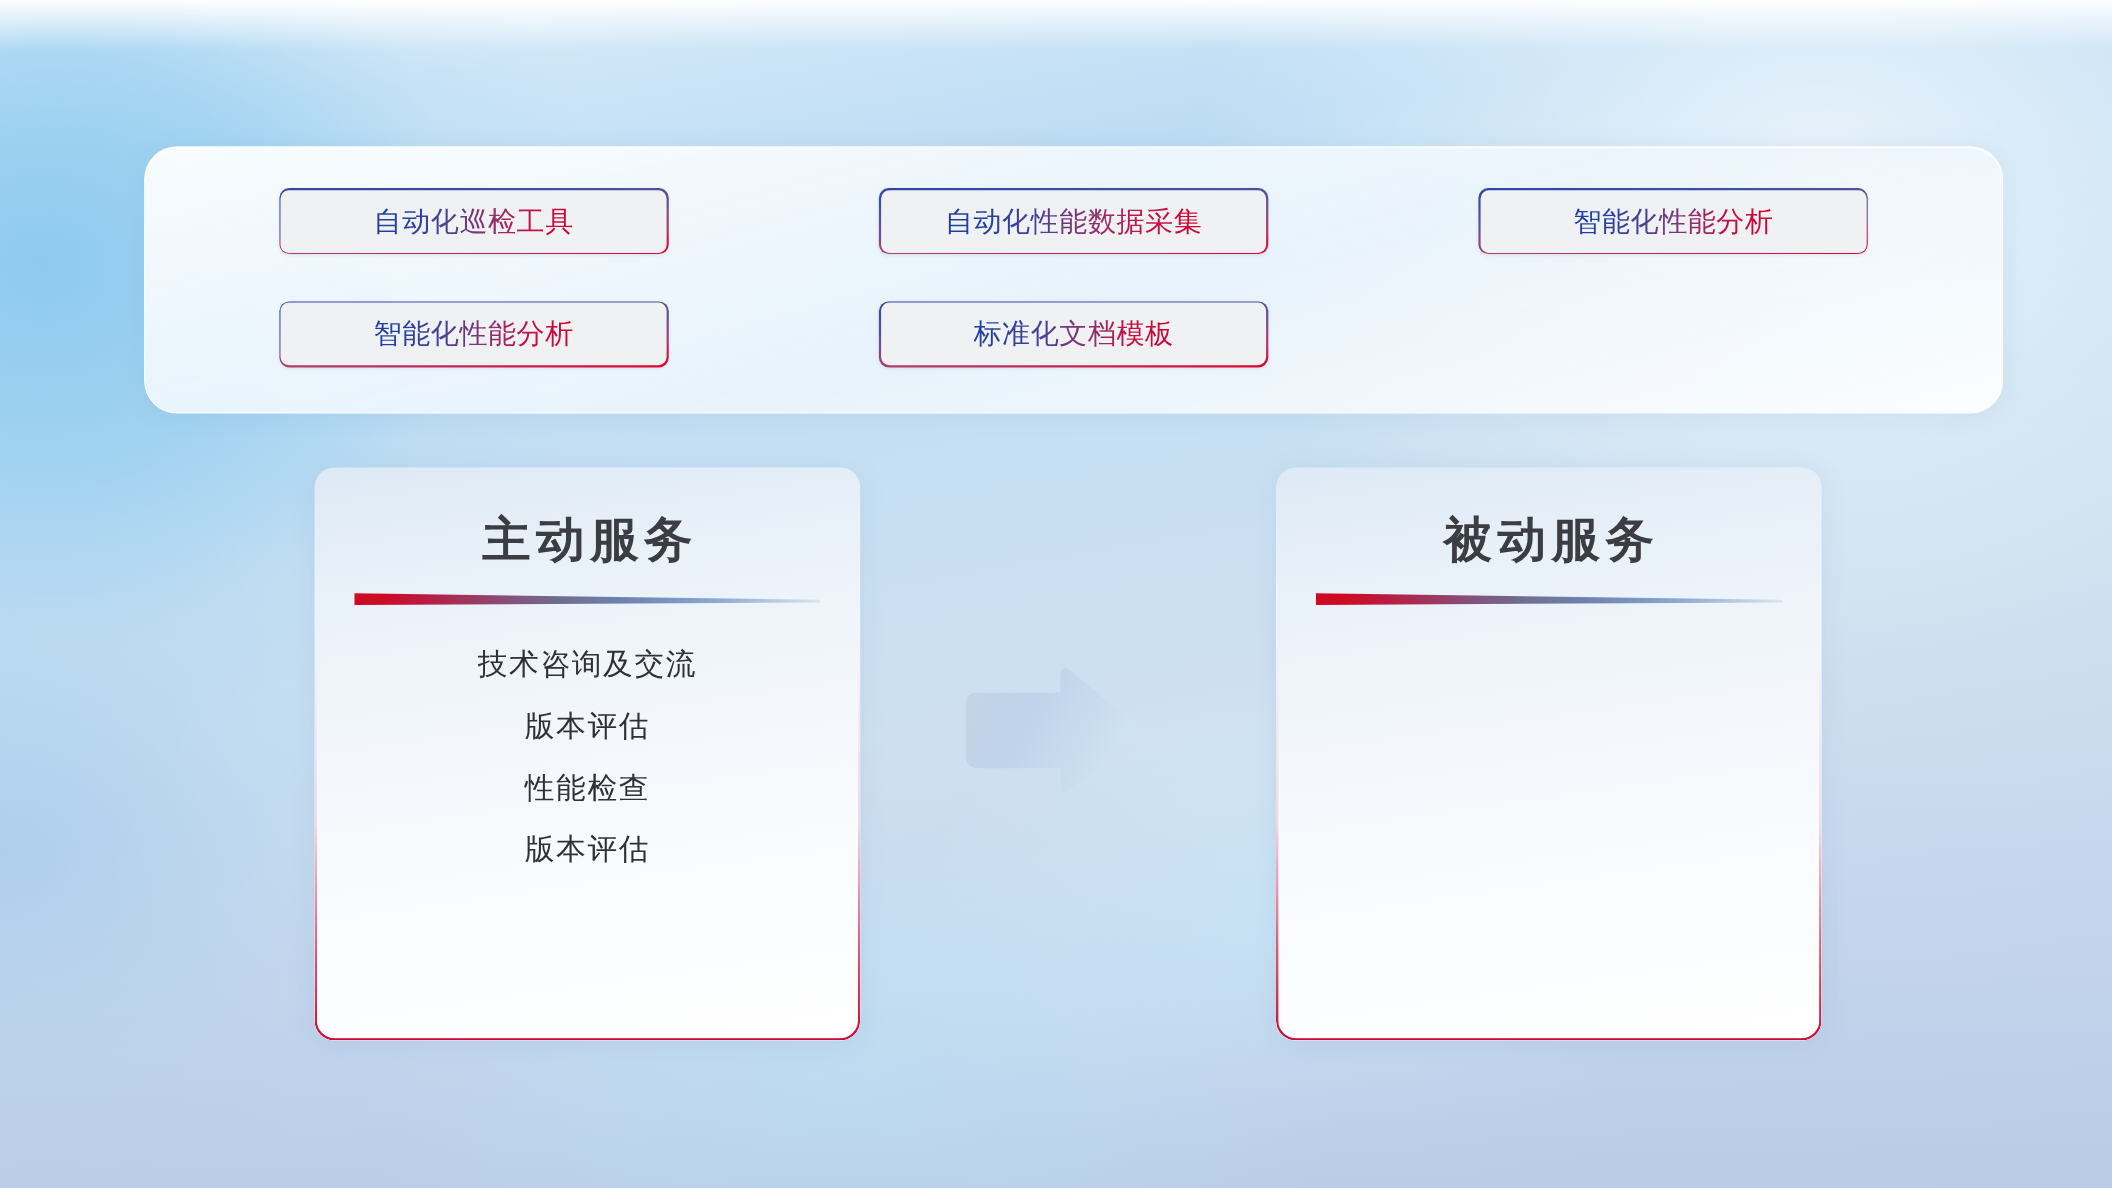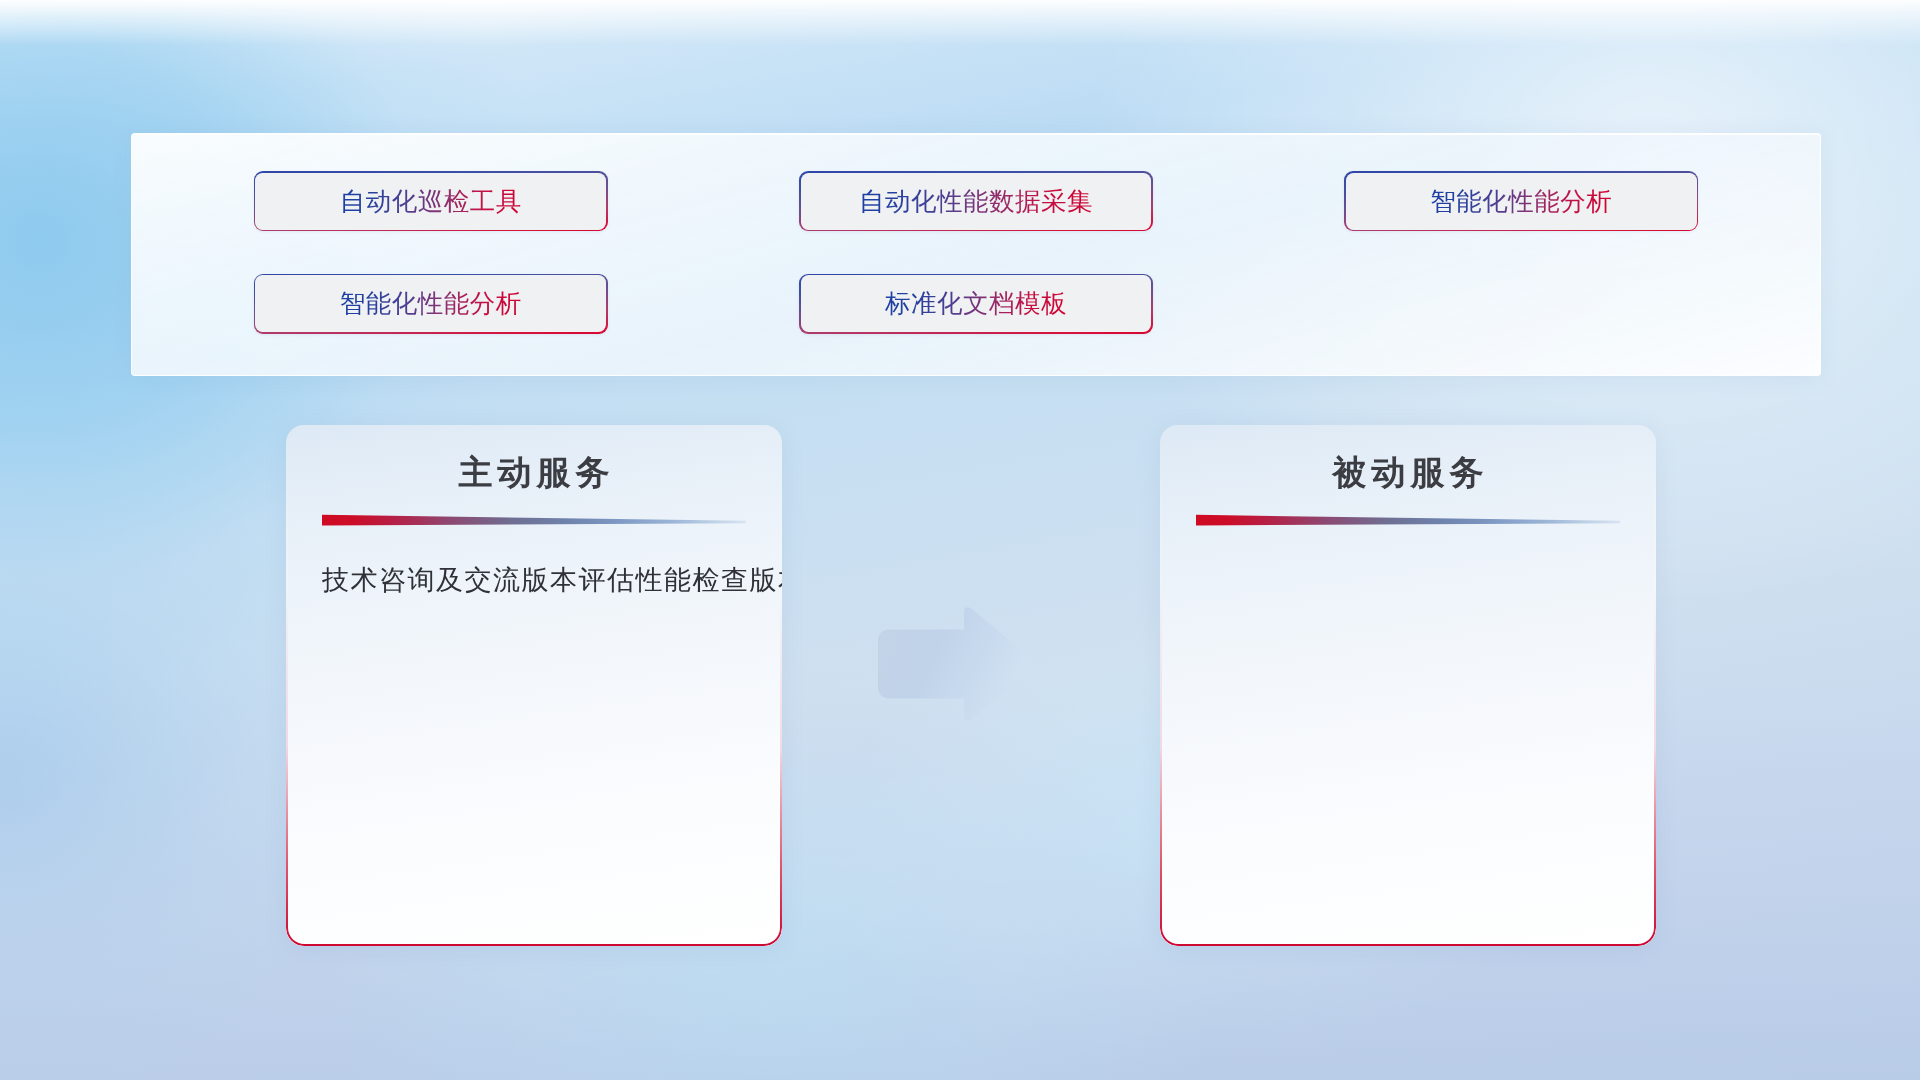--- a/index.html
+++ b/index.html
@@ -85,21 +85,21 @@
       rgba(178,198,230,0.62) 100%);
   }
 
   
   #top-panel {
     position: absolute;
     left: 131px;
     top: 133px;
     width: 1690px;
     height: 243px;
-    border-radius: 4px;
+    border-radius: 30px;
     background: linear-gradient(165deg,
       rgba(255,255,255,0.93) 0%,
       rgba(247,251,254,0.88) 26%,
       rgba(238,246,252,0.85) 55%,
       rgba(246,250,253,0.90) 80%,
       rgba(253,254,255,0.95) 100%);
     border: 1px solid rgba(255,255,255,0.85);
     box-shadow:
       0 2px 20px rgba(120,160,205,0.14),
       inset 0 1px 0 rgba(255,255,255,0.95);
@@ -207,27 +207,27 @@
     position: relative;
     z-index: 2;
     height: 100%;
     display: flex;
     flex-direction: column;
     align-items: center;
     padding: 26px 36px 30px 36px;
   }
 
   .card-title {
-    font-size: 34px;
+    font-size: 44px;
     font-weight: 700;
     color: #3b3d42;
     letter-spacing: 5px;
     text-indent: 5px;
     line-height: 1.25;
-    margin-top: 0;
+    margin-top: 12px;
   }
 
   .card-divider {
     position: relative;
     width: 424px;
     height: 13px;
     margin-top: 19px;
     margin-bottom: 8px;
   }
   .card-divider .wedge {
@@ -247,21 +247,21 @@
       #bdd0e6 92%,
       #d8e4f1 100%);
     clip-path: polygon(0% 18%, 100% 64%, 100% 82%, 0% 100%);
   }
 
   .card-list {
     list-style: none;
     margin-top: 18px;
     width: 100%;
     display: flex;
-    flex-direction: row;
+    flex-direction: column;
     align-items: center;
     gap: 0;
   }
 
   .card-list li {
     font-size: 27px;
     color: #2f3136;
     letter-spacing: 1.5px;
     line-height: 1;
     padding: 14.5px 0;

